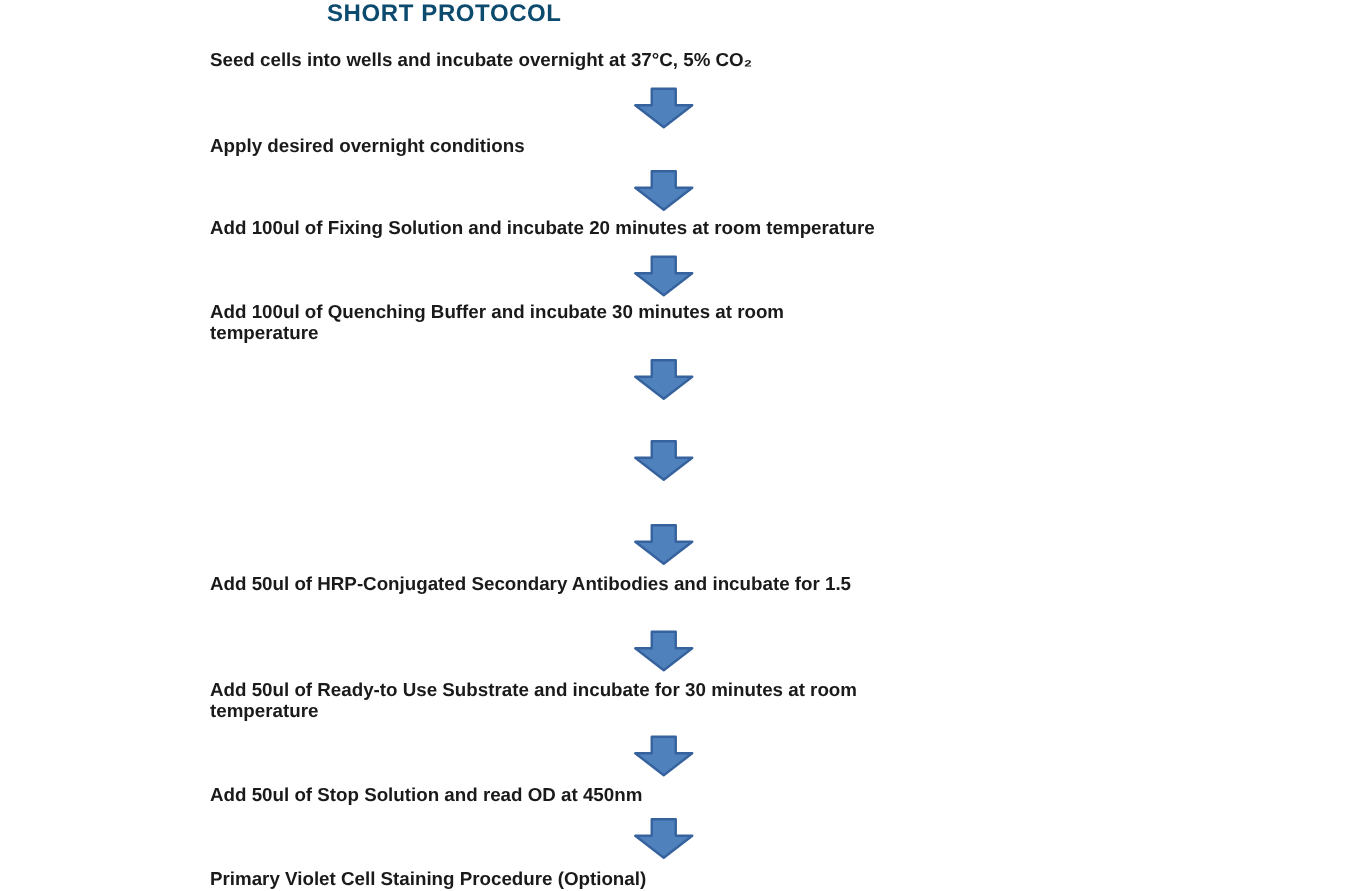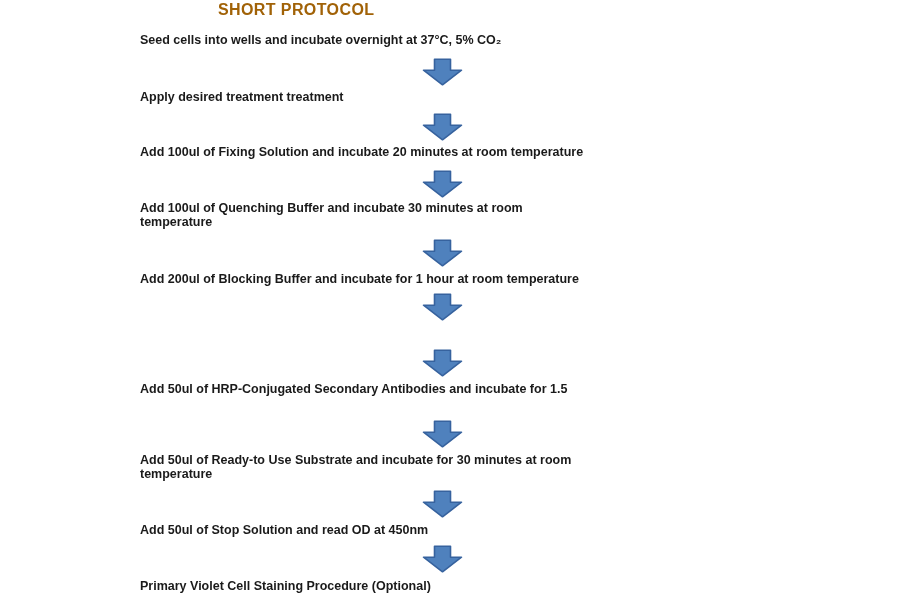--- a/index.html
+++ b/index.html
@@ -16,21 +16,21 @@
     font-family: "Liberation Sans", sans-serif;
   }
   .title {
     position: absolute;
     left: 218px;
     top: 1px;
     margin: 0;
     font-size: 16px;
     font-weight: 700;
     letter-spacing: 0.4px;
-    color: #a16207;
+    color: #0c4a6e;
   }
   .step {
     position: absolute;
     left: 140px;
     width: 604px;
     text-align: left;
     font-size: 12.5px;
     font-weight: 700;
     color: #1a1a1a;
     line-height: 14px;
@@ -58,21 +58,21 @@
     <div>Seed cells into wells and incubate overnight at 37°C, 5% CO₂</div>
   </div>
 
   <div class="arrow" style="top:58px">
     <svg viewBox="0 0 41 28">
       <path d="M12.5 1.2 H28.5 V12.2 H39.5 L20.5 26.8 L1.5 12.2 H12.5 Z" stroke-width="1.6" stroke-linejoin="round" fill="#4f81bd" stroke="#36629e"></path>
     </svg>
   </div>
 
   <div class="step" style="top:90px">
-    <div>Apply desired treatment treatment</div>
+    <div>Apply desired overnight conditions</div>
   </div>
 
   <div class="arrow" style="top:113px">
     <svg viewBox="0 0 41 28">
       <path d="M12.5 1.2 H28.5 V12.2 H39.5 L20.5 26.8 L1.5 12.2 H12.5 Z" stroke-width="1.6" stroke-linejoin="round" fill="#4f81bd" stroke="#36629e"></path>
     </svg>
   </div>
 
   <div class="step" style="top:145px">
     <div>Add 100ul of Fixing Solution and incubate 20 minutes at room temperature</div>
@@ -88,23 +88,20 @@
     <div>Add 100ul of Quenching Buffer and incubate 30 minutes at room</div>
     <div>temperature</div>
   </div>
 
   <div class="arrow" style="top:239px">
     <svg viewBox="0 0 41 28">
       <path d="M12.5 1.2 H28.5 V12.2 H39.5 L20.5 26.8 L1.5 12.2 H12.5 Z" stroke-width="1.6" stroke-linejoin="round" fill="#4f81bd" stroke="#36629e"></path>
     </svg>
   </div>
 
-  <div class="step" style="top:272px">
-    <div>Add 200ul of Blocking Buffer and incubate for 1 hour at room temperature</div>
-  </div>
 
   <div class="arrow" style="top:293px">
     <svg viewBox="0 0 41 28">
       <path d="M12.5 1.2 H28.5 V12.2 H39.5 L20.5 26.8 L1.5 12.2 H12.5 Z" stroke-width="1.6" stroke-linejoin="round" fill="#4f81bd" stroke="#36629e"></path>
     </svg>
   </div>
 
 
   <div class="arrow" style="top:349px">
     <svg viewBox="0 0 41 28">

